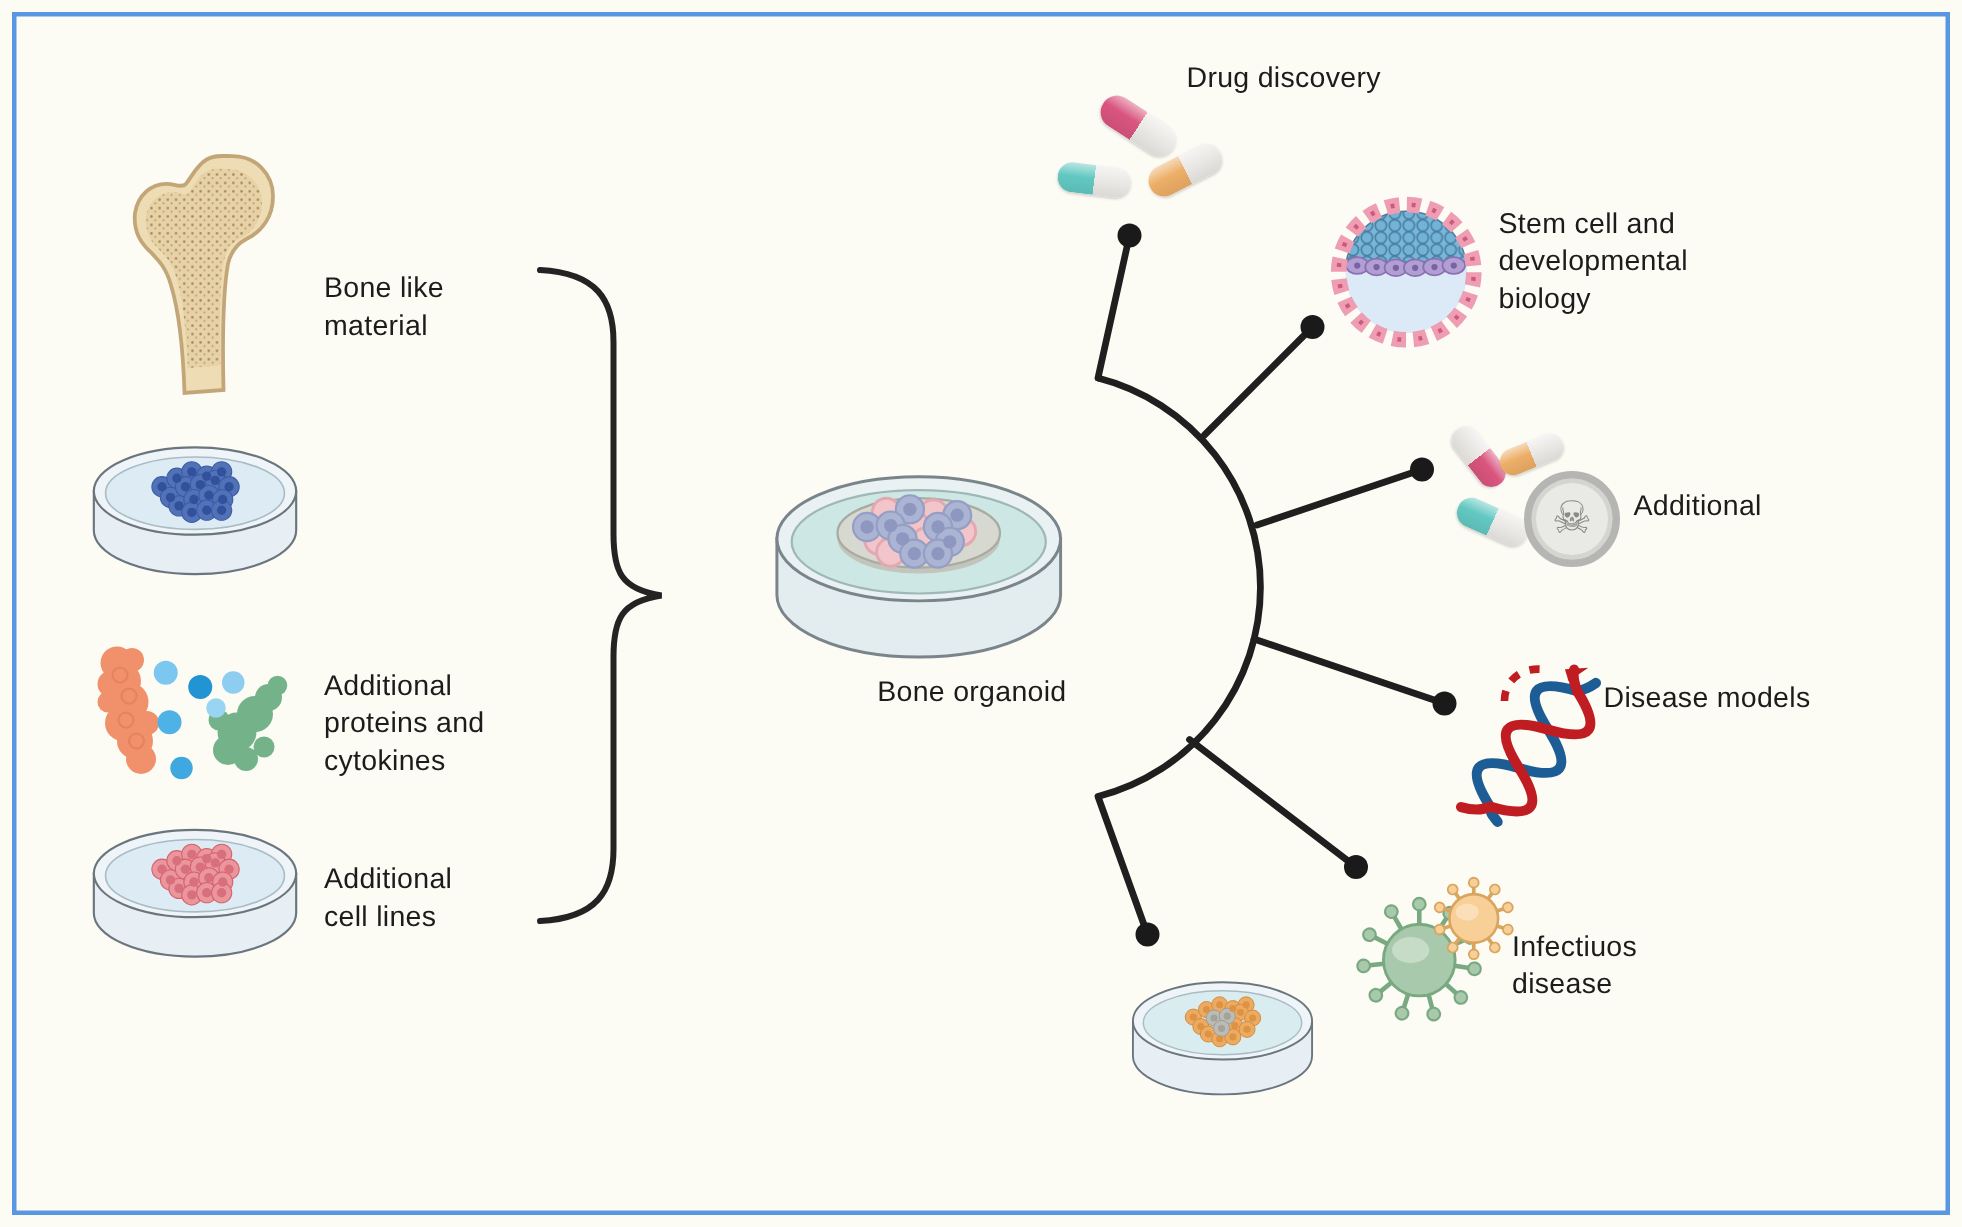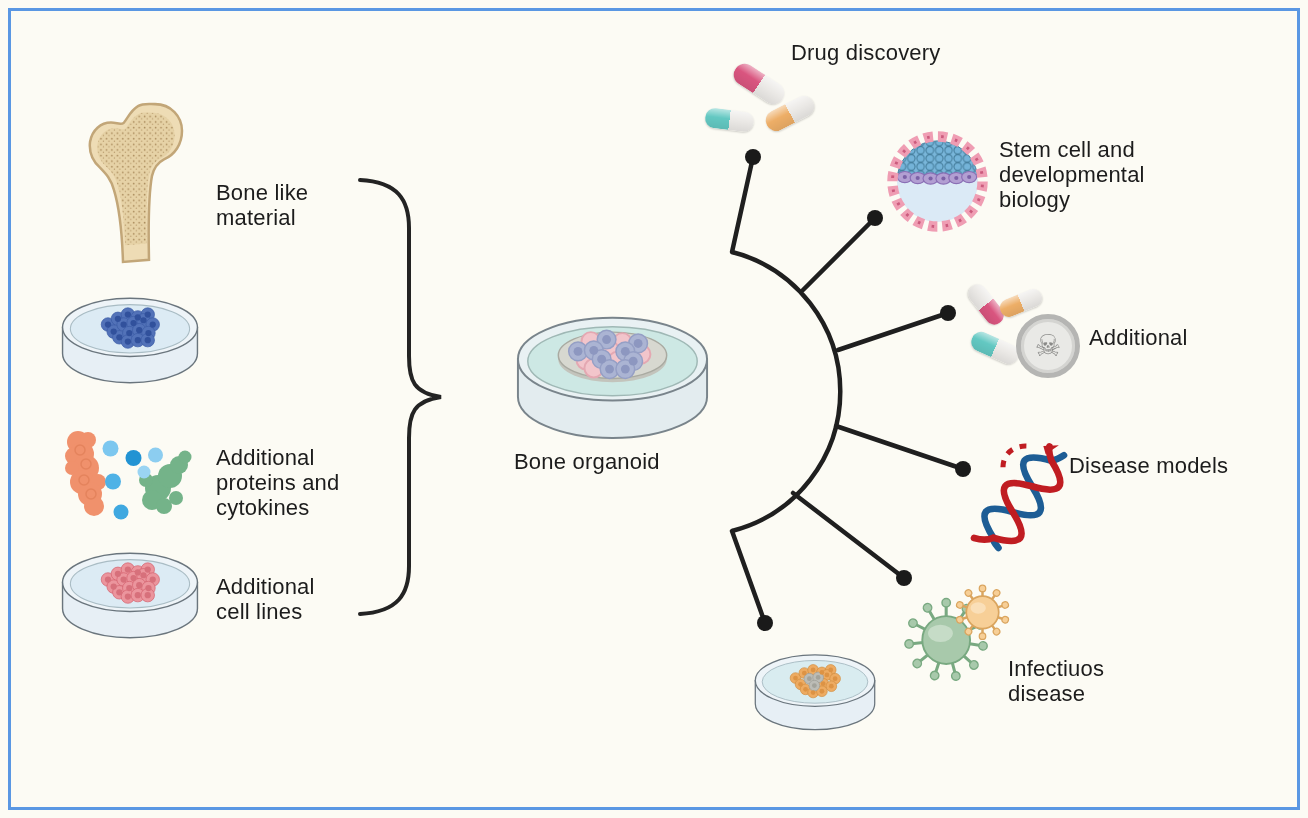--- a/index.html
+++ b/index.html
@@ -6,24 +6,24 @@
   #canvas{
     position:relative;width:1308px;height:818px;overflow:hidden;
     background:#fcfbf4;
     font-family:"Liberation Sans","DejaVu Sans",sans-serif;
   }
   .frame{
     position:absolute;left:8px;top:8px;right:8px;bottom:8px;
     border:3px solid #5a97e3;pointer-events:none;
   }
   .lbl{
-    position:absolute;font-size:22px;line-height:25px;color:#1c1c1c;
+    position:absolute;font-size:19px;line-height:25px;color:#1c1c1c;
     white-space:pre-line;letter-spacing:.2px;
   }
-  .center-lbl{width:197px;text-align:left;}
+  .center-lbl{width:197px;text-align:right;}
   svg{position:absolute;overflow:visible;}
   #connector{left:0;top:0;pointer-events:none;}
   .pill{
     position:absolute;border-radius:999px;
     box-shadow:0 1px 2px rgba(0,0,0,.18);
     background-image:
       linear-gradient(180deg, rgba(255,255,255,.55) 0%, rgba(255,255,255,0) 45%, rgba(0,0,0,.07) 100%),
       linear-gradient(90deg, var(--c1) 0 50%, var(--c2) 50% 100%);
   }
   .skull-badge{
@@ -451,15 +451,15 @@
 cell lines</div>
 
   <div class="lbl center-lbl" style="left:514px;top:449px">Bone organoid</div>
 
   <div class="lbl" style="left:791px;top:40px">Drug discovery</div>
   <div class="lbl" style="left:999px;top:137px">Stem cell and
 developmental
 biology</div>
   <div class="lbl" style="left:1089px;top:325px">Additional</div>
   <div class="lbl" style="left:1069px;top:453px">Disease models</div>
-  <div class="lbl" style="left:1008px;top:656px">Infectiuos
+  <div class="lbl" style="left:1008px;top:619px">Infectiuos
 disease</div>
 </div>
 
 </body></html>

